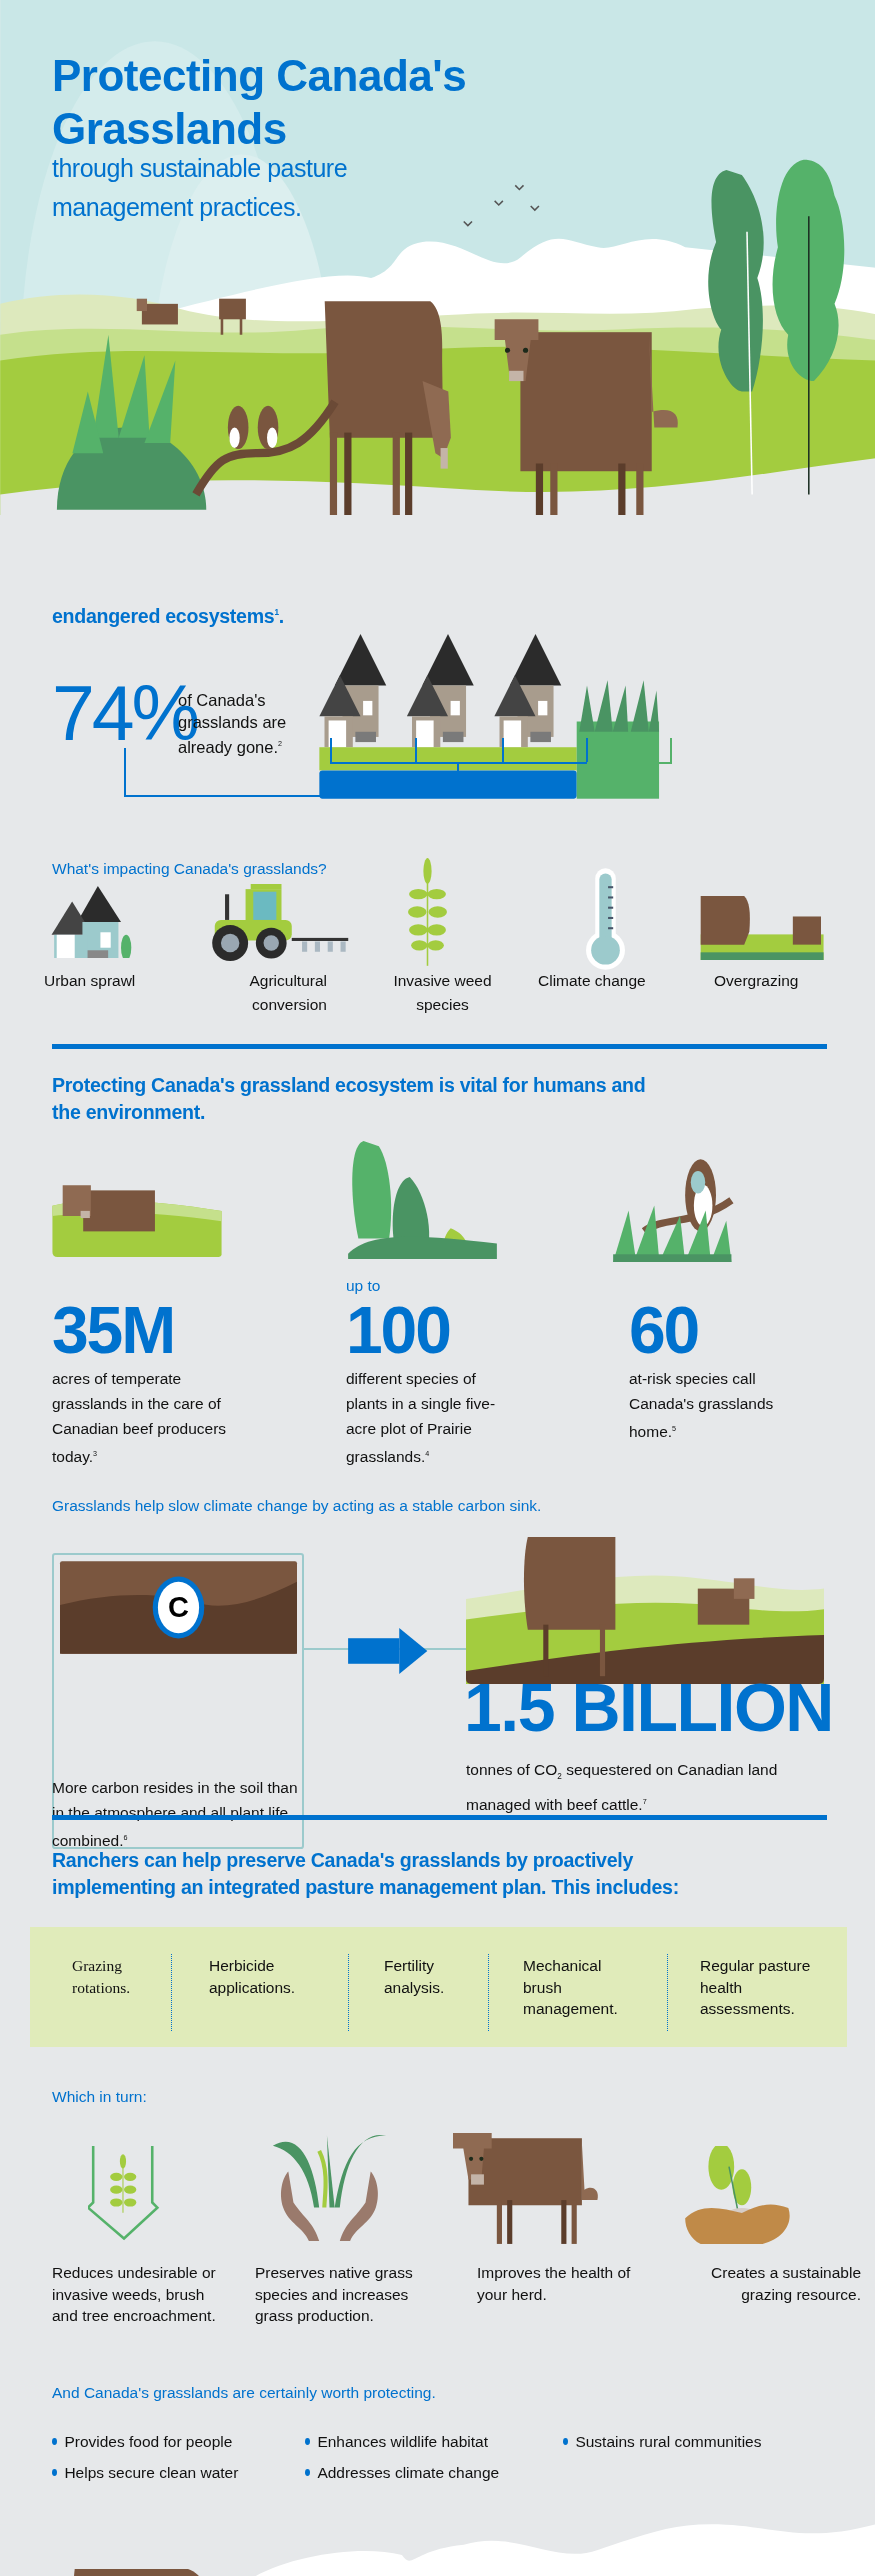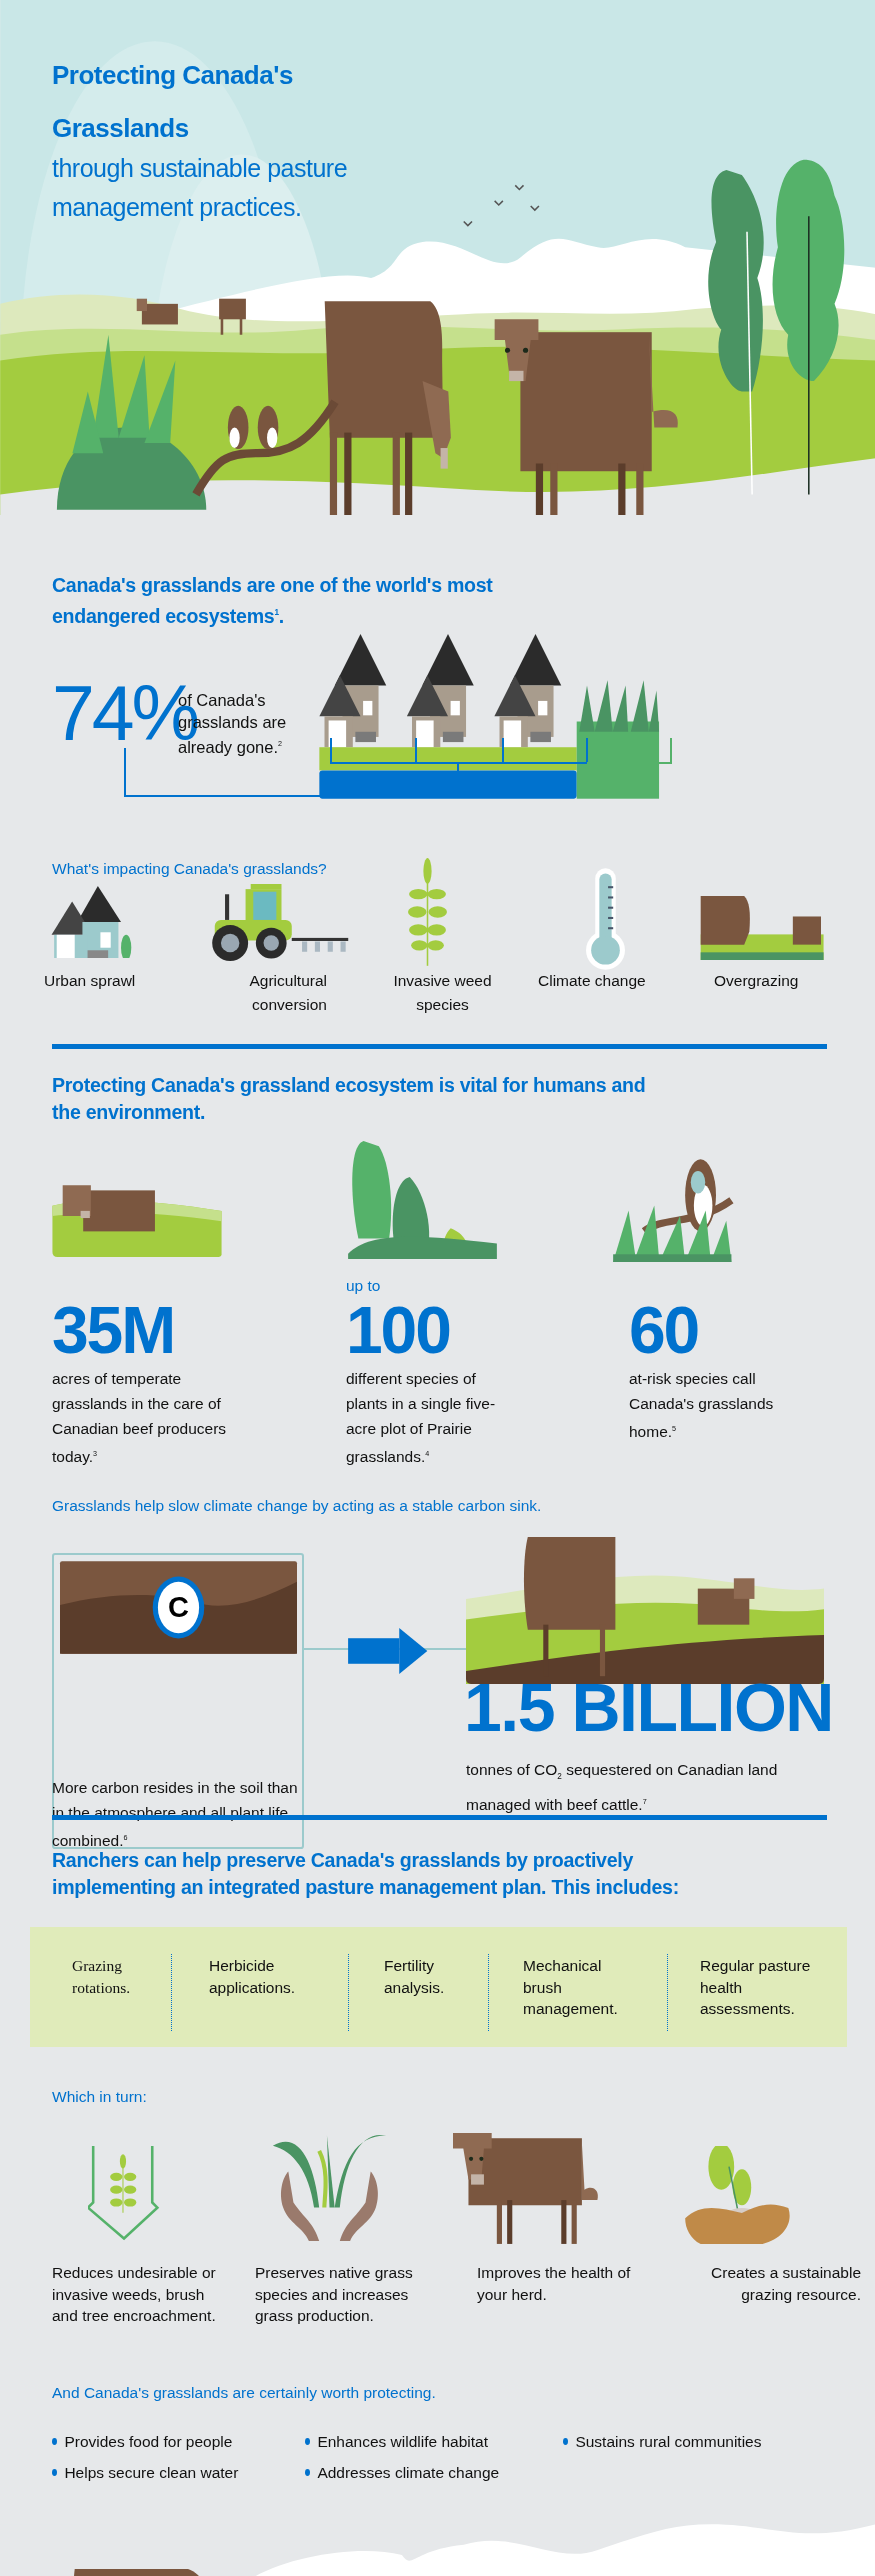--- a/index.html
+++ b/index.html
@@ -1,19 +1,19 @@
 <!DOCTYPE html>
 <html style="font-size:8.2px"><head>
 <meta charset="utf-8">
 <style>
   * { box-sizing: border-box; margin: 0; padding: 0; }
   body { width: 876px; background: #e6e8ea; font-family: "Liberation Sans", sans-serif; color: #111; }
   .page { position: relative; width: 876px; height: 3336px; overflow: hidden; background: #e6e8ea; }
   .abs { position: absolute; }
-  h1.hero-title { position: absolute; left: 52px; top: 49px; font-size: 26px; line-height: 53px; font-weight: 700; color: #0072ce; letter-spacing: -0.5px; }
+  h1.hero-title { position: absolute; left: 52px; top: 49px; font-size: 44px; line-height: 53px; font-weight: 700; color: #0072ce; letter-spacing: -0.5px; }
   .hero-sub { position: absolute; left: 52px; top: 149px; font-size: 25px; line-height: 39px; color: #0072ce; font-weight: 400; letter-spacing: -0.5px; }
   .h2 { position: absolute; left: 52px; font-size: 19.6px; line-height: 27px; font-weight: 700; color: #0072ce; letter-spacing: -0.3px; }
   .h3 { position: absolute; left: 52px; font-size: 15.5px; line-height: 20.6px; font-weight: 400; color: #0072ce; }
   .rule { position: absolute; left: 52px; width: 775px; height: 5.2px; background: #0072ce; }
   .body-text { font-size: 15.5px; line-height: 25px; color: #111; }
   .impact-item { position: absolute; top: 969px; width: 113px; text-align: center; font-size: 15.5px; line-height: 24px; }
   .big-num { font-size: 66px; line-height: 62px; font-weight: 700; color: #0072ce; letter-spacing: -2.1px; }
   .stat { position: absolute; top: 1278px; width: 185px; }
   .stat .desc { font-size: 15.5px; line-height: 25px; margin-top: 5.2px; }
   .stat .pre { font-size: 15.5px; color: #0072ce; line-height: 15.5px; height: 20.6px; }
@@ -97,21 +97,21 @@
   <h1 class="hero-title">
     <span>Protecting Canada's</span><br>
     <span>Grasslands</span>
   </h1>
   <div class="hero-sub">
     <span>through sustainable pasture</span><br>
     <span>management practices.</span>
   </div>
 
   <div class="h2" style="top:572px;">
-    <span>Canada's grasslands are one of the world's most</span><br>
+    <br>
     <span>endangered ecosystems</span><sup style="font-size:8.2px">1</sup><span>.</span>
   </div>
 
   <div class="abs big-num" style="left:52px;top:675px;font-size:77px;line-height:77px;font-weight:400;letter-spacing:-3.1px;">74%</div>
   <div class="abs" style="left:178px;top:690px;font-size:16.5px;line-height:21.6px;">
     <span>of Canada's</span><br>
     <span>grasslands are</span><br>
     <span>already gone.</span><sup style="font-size:7.2px">2</sup>
   </div>
 

